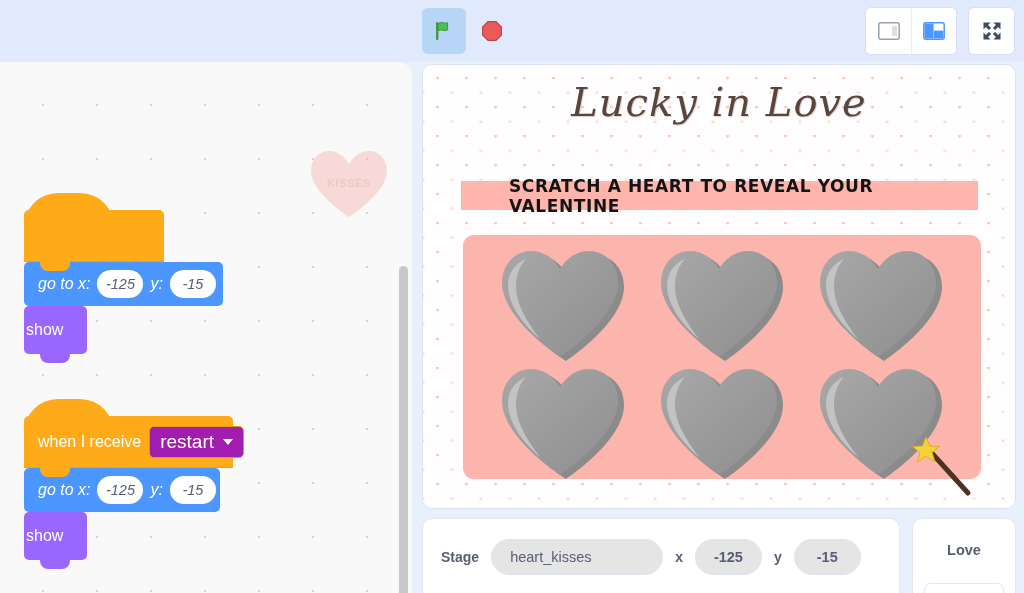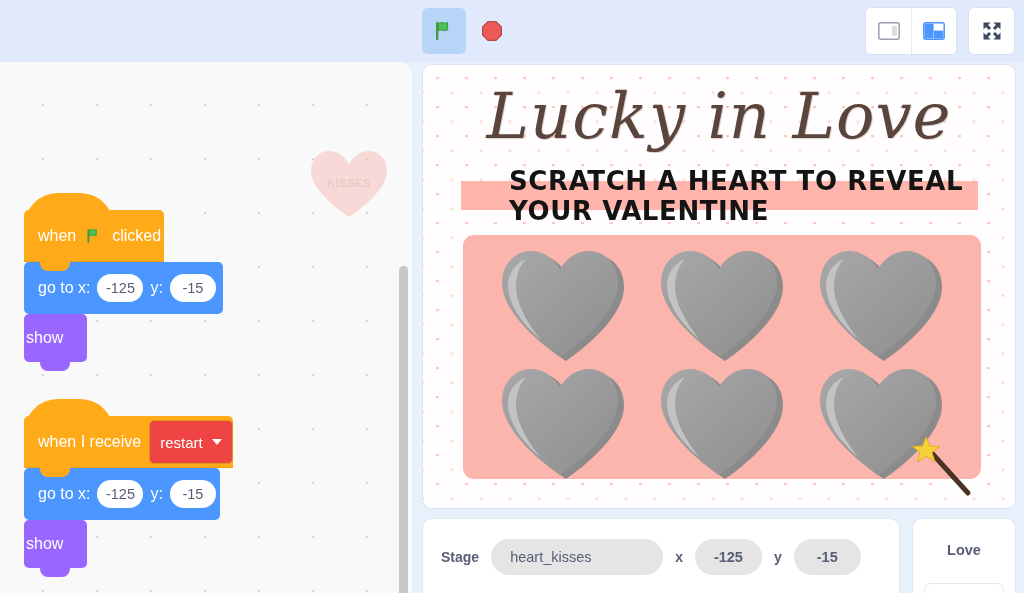--- a/index.html
+++ b/index.html
@@ -97,26 +97,27 @@
   .hat-notch {
     position: absolute; left: 16px; bottom: -9px;
     width: 30px; height: 10px;
     background: #ffab19;
     border-radius: 0 0 8px 8px;
     z-index: 3;
   }
 
   .motion {
     position: relative;
-    height: 52px;
+    height: 44px;
     background: #4c97ff;
     border-radius: 5px;
     display: flex; align-items: center;
     padding: 0 14px; gap: 7px;
     white-space: nowrap;
+    font-style: italic;
   }
   .motion-notch {
     position: absolute; left: 16px; bottom: -9px;
     width: 30px; height: 10px;
     background: #4c97ff;
     border-radius: 0 0 8px 8px;
   }
 
   .looks {
     position: relative;
@@ -139,28 +140,28 @@
     background: #fff;
     color: #575e75;
     border-radius: 14px;
     height: 28px;
     min-width: 46px;
     padding: 0 11px;
     display: inline-flex; align-items: center; justify-content: center;
     font-size: 14.5px;
   }
   .dropdown {
-    background: #ef4444;
+    background: #a21caf;
     border: 1px solid #e09812;
     border-radius: 5px;
-    height: 44px;
+    height: 32px;
     padding: 0 10px;
     display: inline-flex; align-items: center; gap: 9px;
     color: #fff;
-    font-size: 15px;
+    font-size: 19px;
   }
   .chev { width: 0; height: 0; border-left: 5.5px solid transparent; border-right: 5.5px solid transparent; border-top: 6.5px solid #fff; }
   .lbl { color: #fff; }
 
   
   #stage-wrap {
     position: absolute; left: 422px; top: 64px;
     width: 594px; height: 445px;
     background: #fff;
     border-radius: 10px;
@@ -174,32 +175,32 @@
       radial-gradient(ellipse 3px 2.6px at 50% 45%, #ffc9bd 55%, transparent 57%),
       radial-gradient(ellipse 3px 2.6px at 50% 45%, #ffd9d0 55%, transparent 57%);
     background-size: 29px 29px, 29px 29px;
     background-position: 0 0, 14.5px 14.5px;
   }
   .stage-title {
     position: absolute; left: 0; right: 0; top: 14px;
     text-align: center;
     font-family: "DejaVu Serif", serif;
     font-style: italic;
-    font-size: 64px;
+    font-size: 40px;
     color: #5a443c;
     letter-spacing: 1px;
     text-shadow: 1px 1px 0 rgba(120,95,85,0.25);
   }
   .stage-banner {
     position: absolute; left: 38px; right: 37px; top: 116px;
     height: 29px;
     background: #ffb4ac;
     display: flex; align-items: center; justify-content: center;
     color: #141414;
-    font-size: 26px;
+    font-size: 17px;
     font-weight: bold;
     letter-spacing: 0.6px;
     font-family: "DejaVu Sans", sans-serif;
     padding-left: 48px;
   }
   .heart-panel {
     position: absolute; left: 40px; top: 170px;
     width: 518px; height: 244px;
     background: #fcb5ad;
     border-radius: 11px;
@@ -327,28 +328,20 @@
   <div class="code-watermark">
     <svg width="84" height="74" viewBox="0 0 84 74">
       <path d="M42 70C42 70 4 46 4 24C4 11 13 4 22 4C31 4 38 10 42 17C46 10 53 4 62 4C71 4 80 11 80 24C80 46 42 70 42 70Z" fill="#f6b3ae"></path>
       <text x="42" y="40" text-anchor="middle" font-family="Liberation Sans, sans-serif" font-size="11" font-weight="bold" fill="#e08f8a" letter-spacing="0.6">KISSES</text>
     </svg>
   </div>
 
   <div class="script" style="left:24px; top:148px;">
 
     <div class="hat" style="width:140px;">
-      <div class="hat-inner">
-        <span class="lbl">when</span>
-        <svg width="20" height="20" viewBox="0 0 20 20">
-          <rect x="3.4" y="3" width="2" height="14" rx="1" fill="#45993d"></rect>
-          <path d="M5.4 4c2.4-1.5 4.6 0.9 7-0.5v5.7c-2.4 1.4-4.6-1-7 0.5z" fill="#4cbf56" stroke="#45993d" stroke-width="0.8"></path>
-        </svg>
-        <span class="lbl">clicked</span>
-      </div>
       <div class="hat-notch"></div>
     </div>
 
     <div class="motion" style="width:199px;">
       <span class="lbl">go to x:</span>
       <span class="oval-input">-125</span>
       <span class="lbl">y:</span>
       <span class="oval-input">-15</span>
       <div class="motion-notch"></div>
     </div>

